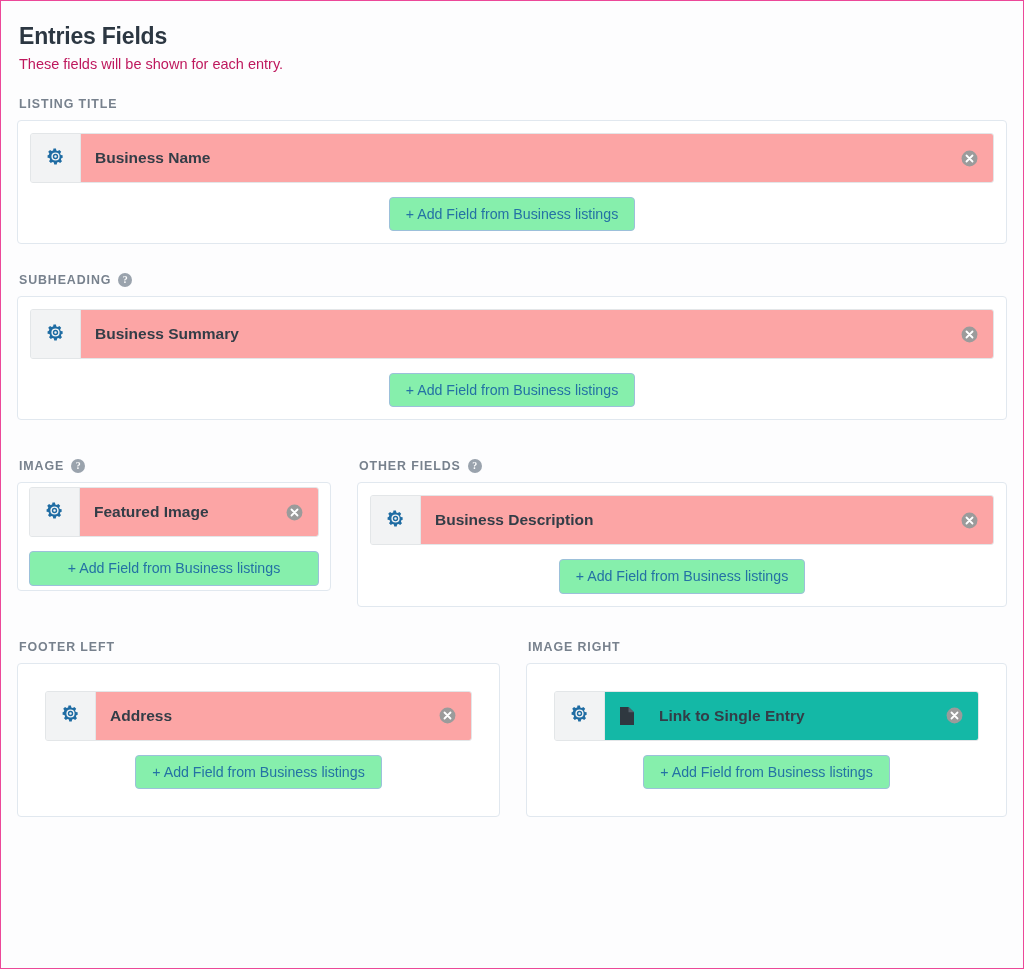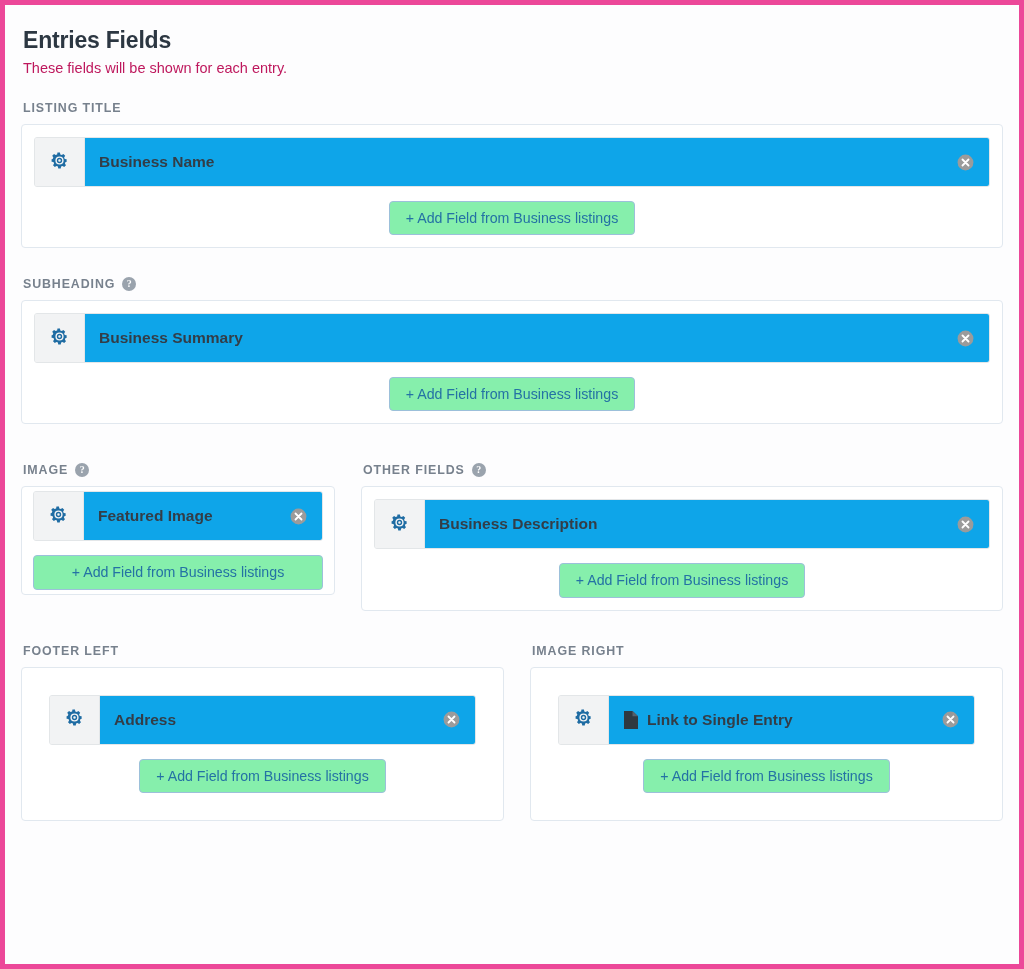--- a/index.html
+++ b/index.html
@@ -6,21 +6,21 @@
   html, body {
     margin: 0; padding: 0;
     width: 1024px; height: 969px;
     background: #ffffff;
     font-family: "Liberation Sans", sans-serif;
     -webkit-font-smoothing: antialiased;
   }
   .page {
     width: 1024px; height: 969px;
     background: #fdfdfe;
-    border: 5px solid #ec4899;
+    border: 1px solid #ec4899;
     padding: 18px 16px 0 16px;
     overflow: hidden;
     position: relative;
   }
 
   
   .page-title {
     font-size: 23px;
     font-weight: bold;
     color: #2c3742;
@@ -86,24 +86,24 @@
     align-items: center;
     justify-content: center;
     background: #f2f3f4;
     border-right: 1px solid #e3e6e8;
   }
   .field-body {
     flex: 1 1 auto;
     display: flex;
     align-items: center;
     padding: 0 14px 0 14px;
-    background: #0ea5e9;
+    background: #fca5a5;
     min-width: 0;
   }
-  .field-body.highlight { background: #0ea5e9; }
+  .field-body.highlight { background: #14b8a6; gap: 16px; }
   .field-label {
     font-size: 15.5px;
     font-weight: bold;
     color: #333d47;
     white-space: nowrap;
     overflow: hidden;
     text-overflow: ellipsis;
   }
   .doc-icon { margin-right: 9px; display: inline-flex; align-items: center; flex: 0 0 auto; }
   .remove-icon { margin-left: auto; flex: 0 0 auto; display: inline-flex; padding-left: 10px; }

